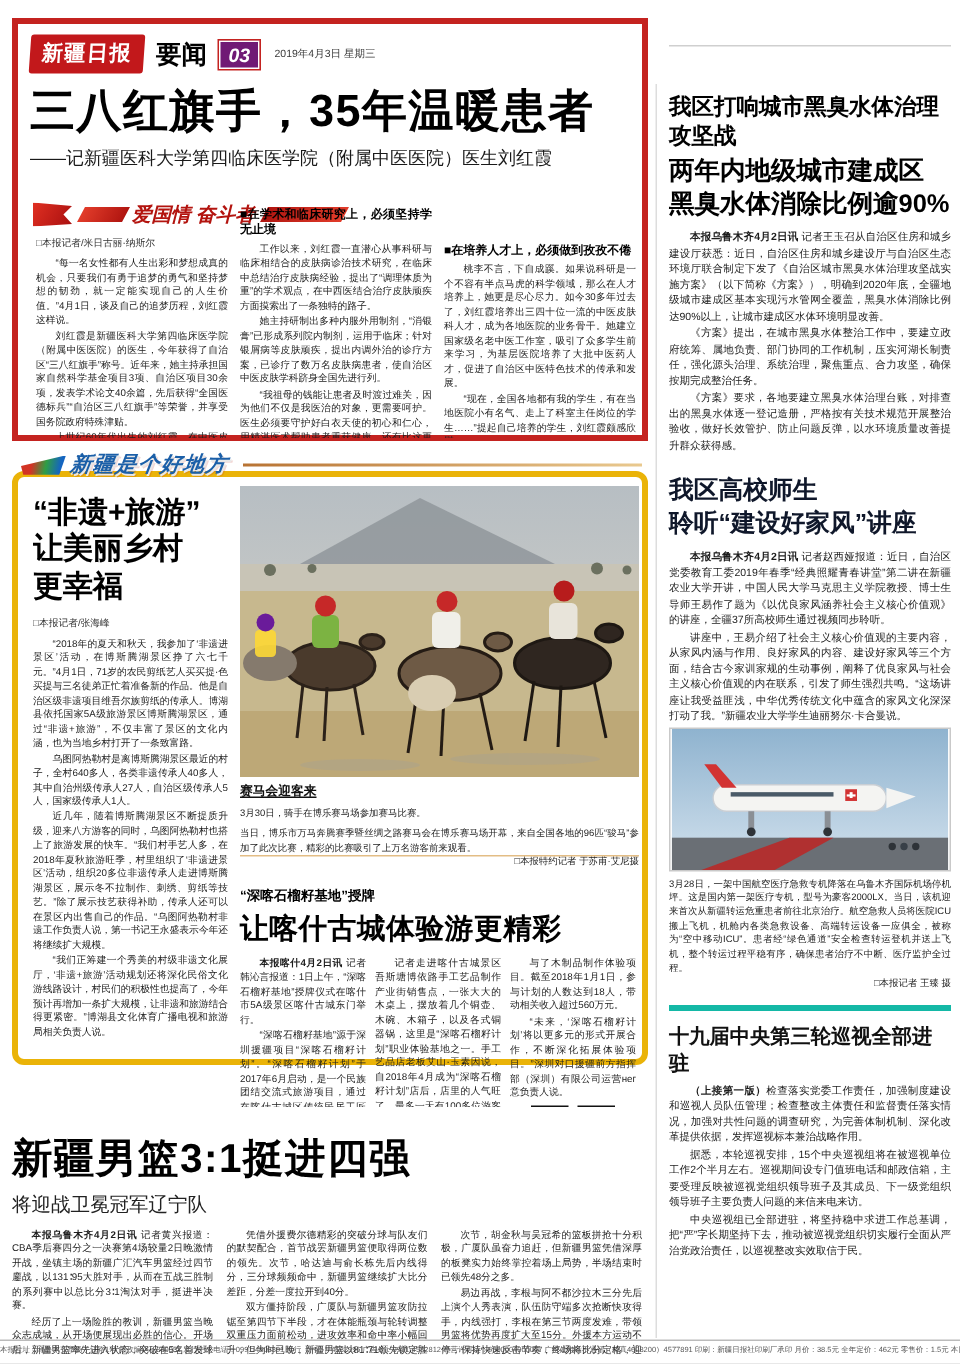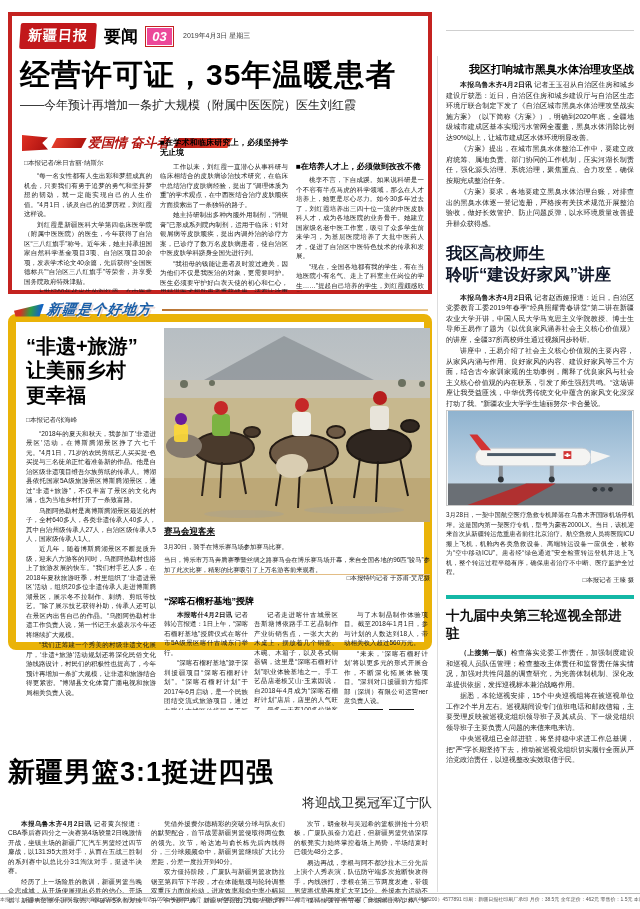--- a/index.html
+++ b/index.html
@@ -8,21 +8,21 @@
          font-family:"Liberation Sans",sans-serif;color:#111;overflow:hidden;}
   
   .red-box{position:absolute;left:8px;top:12px;width:424px;height:282px;
            border:4px solid #c42320;background:#fff;padding:6px 8px 4px;}
   .mast{display:flex;align-items:center;gap:8px;height:28px;}
   .mast-logo{width:76px;height:26px;background:#c2181b;color:#fff;display:flex;
              align-items:center;justify-content:center;font-family:"DejaVu Serif",serif;
              font-weight:bold;font-size:14px;letter-spacing:1px;transform:skewX(-4deg);
              border-radius:2px;}
   .mast-section{font-size:17px;font-weight:bold;color:#000;}
-  .mast-pageno{min-width:27px;height:19px;background:#ec4899;border:1px solid #fff;
+  .mast-pageno{min-width:27px;height:19px;background:#701a75;border:1px solid #fff;
                outline:1px solid #c42320;color:#fff;font-weight:bold;font-size:13px;
                display:flex;align-items:center;justify-content:center;font-style:italic;}
   .mast-date{font-size:7px;color:#3a3a3a;margin-left:2px;}
   .lead-hl{font-size:30px;font-weight:bold;letter-spacing:1px;line-height:1.1;
            margin-top:8px;color:#000;}
   .lead-sub{font-size:12px;color:#1a1a1a;margin-top:6px;}
   .patriot{position:absolute;left:10px;top:116px;width:208px;height:22px;display:flex;
            align-items:center;}
   .pb-flag{width:26px;height:16px;background:linear-gradient(120deg,#e03022,#a80f0f);
            clip-path:polygon(0 0,100% 15%,78% 50%,100% 90%,0 100%);margin-right:2px;}
@@ -41,31 +41,31 @@
   .rail-text{font-size:7px;line-height:1.5;text-align:justify;color:#1c1c1c;}
   .t-p{margin:0 0 1px;text-indent:2em;}
   .t-lead{margin:0 0 1px;text-indent:2em;}
   .t-lead b{font-weight:bold;}
   .t-sub{font-weight:bold;font-size:8px;line-height:1.3;margin:4px 0 3px;text-indent:0;color:#000;}
   .t-byline{margin:0 0 4px;text-indent:0;color:#333;}
   
   .vrule{position:absolute;left:437px;top:56px;width:1px;height:836px;background:#ddd;}
   .top-rule{position:absolute;left:446px;top:30px;width:188px;height:1px;background:#cfcfcf;}
   .rail{position:absolute;left:446px;top:62px;width:188px;}
-  .rail-kicker{font-size:11px;font-weight:bold;color:#000;margin:0 0 3px;text-align:right;}
+  .rail-kicker{font-size:15px;font-weight:bold;color:#000;margin:0 0 3px;}
   .rail-hl{font-size:17px;font-weight:bold;line-height:1.3;color:#000;margin:0 0 7px;}
   .rail-hl2{font-size:16.5px;font-weight:bold;line-height:1.3;color:#0f172a;margin:14px 0 7px;}
   .rail-sect{border-top:4px solid #14b8a6;margin-top:10px;padding-top:8px;}
   .rail-hl3{font-size:13.5px;font-weight:bold;margin:0 0 5px;}
   .plane-photo{width:188px;height:96px;border:1px solid #c9c9c9;display:block;}
   .photo-cap{font-size:6.3px;line-height:1.5;text-align:justify;color:#222;margin-top:4px;}
   .cap-attr{text-align:right;font-size:6.3px;color:#222;}
   
-  .orange-box{position:absolute;left:8px;top:314px;width:424px;height:336px;
-              border:8px solid #eab308;border-radius:8px;background:#fff;padding:16px;}
+  .orange-box{position:absolute;left:8px;top:314px;width:424px;height:396px;
+              border:4px solid #eab308;border-radius:8px;background:#fff;padding:16px;}
   .xj-banner{position:absolute;left:14px;top:297px;width:414px;height:26px;z-index:3;
              display:flex;align-items:center;}
   .bn-swoosh{width:30px;height:13px;background:linear-gradient(100deg,#d23324 25%,#2f9e44 55%,#1565c0 85%);
              clip-path:polygon(0 55%,100% 0,85% 100%,5% 100%);margin-right:3px;}
   .bn-text{font-size:14px;font-weight:bold;font-style:italic;color:#1b5fa8;
            text-shadow:1px 1px 0 #e8e8e8,2px 2px 0 #c0392b33;transform:skewX(-8deg);
            white-space:nowrap;letter-spacing:1px;}
   .bn-line{flex:1;height:2px;background:linear-gradient(90deg,#b87333,#e9c98f);margin-left:10px;}
   .feat-left{position:absolute;left:10px;top:10px;width:130px;height:400px;overflow:hidden;}
   .feat-hl{font-size:20px;font-weight:bold;line-height:1.22;color:#000;margin:2px 0 8px;}
@@ -78,42 +78,42 @@
   .kashi-hl{font-size:19px;font-weight:bold;color:#000;margin:0 0 6px;letter-spacing:0.5px;}
   .kashi-cols{display:flex;gap:6px;height:100px;overflow:hidden;}
   .kashi-col{width:84px;overflow:hidden;}
   .qr-wrap{display:flex;gap:6px;justify-content:center;margin-top:3px;}
   .qr{width:25px;height:25px;position:relative;border:1px solid #111;
       background-image:repeating-linear-gradient(0deg,#151515 0 2px,transparent 2px 5px),
                        repeating-linear-gradient(90deg,#151515 0 2px,#f2f2f2 2px 5px);}
   
   .sports{position:absolute;left:8px;top:754px;width:424px;}
   .sports-hl{font-size:27px;font-weight:bold;letter-spacing:1px;color:#000;margin:0;}
-  .sports-sub{font-size:13px;color:#222;margin:4px 0 7px;text-align:right;}
+  .sports-sub{font-size:13px;color:#222;margin:4px 0 7px;}
   .sports-cols{display:flex;gap:9px;height:84px;overflow:hidden;}
   .sports-col{width:134px;overflow:hidden;}
   
   .footer{position:absolute;left:0;top:893px;width:640px;border-top:1px solid #bbb;
           padding-top:2px;font-size:5px;color:#555;text-align:center;white-space:nowrap;
           overflow:hidden;}
 </style>
 </head>
 <body>
 
 <div class="stage">
 
   <div class="red-box">
     <div class="mast">
       <div class="mast-logo">新疆日报</div>
       <div class="mast-section">要闻</div>
       <div class="mast-pageno">03</div>
       <div class="mast-date">2019年4月3日 星期三</div>
     </div>
-    <div class="lead-hl">经营许可证，35年温暖患者</div>
-    <div class="lead-sub">——今年预计再增加一条扩大规模（附属中医医院）医生刘红霞</div>
+    <div class="lead-hl">三八红旗手，35年温暖患者</div>
+    <div class="lead-sub">——记新疆医科大学第四临床医学院（附属中医医院）医生刘红霞</div>
 
     <div class="patriot">
       <div class="pb-flag"></div>
       <div class="pb-bar"></div>
       <div class="pb-text">爱国情 奋斗者</div>
       <div class="pb-tail"></div>
     </div>
 
     <div class="lead-cols">
       <div class="lead-col smalltext pad-top">
@@ -134,20 +134,24 @@
           <p class="t-p">“现在，全国各地都有我的学生，有在当地医院小有名气、走上了科室主任岗位的学生……”提起自己培养的学生，刘红霞颇感欣慰。</p>
         </div>
     </div>
   </div>
 
   <div class="top-rule"></div>
   <div class="vrule"></div>
 
   <div class="rail">
     <div class="rail-kicker">我区打响城市黑臭水体治理攻坚战</div>
+    <div class="rail-hl">
+      <span>两年内地级城市建成区</span><br>
+      <span>黑臭水体消除比例逾90%</span>
+    </div>
     <div class="rail-text">
         <p class="t-lead"><b>本报乌鲁木齐4月2日讯</b> 记者王玉召从自治区住房和城乡建设厅获悉：近日，自治区住房和城乡建设厅与自治区生态环境厅联合制定下发了《自治区城市黑臭水体治理攻坚战实施方案》（以下简称《方案》），明确到2020年底，全疆地级城市建成区基本实现污水管网全覆盖，黑臭水体消除比例达90%以上，让城市建成区水体环境明显改善。</p>
         <p class="t-p">《方案》提出，在城市黑臭水体整治工作中，要建立政府统筹、属地负责、部门协同的工作机制，压实河湖长制责任，强化源头治理、系统治理，聚焦重点、合力攻坚，确保按期完成整治任务。</p>
         <p class="t-p">《方案》要求，各地要建立黑臭水体治理台账，对排查出的黑臭水体逐一登记造册，严格按有关技术规范开展整治验收，做好长效管护、防止问题反弹，以水环境质量改善提升群众获得感。</p>
       </div>
 
     <div class="rail-hl2">
       <span>我区高校师生</span><br>
       <span>聆听“建设好家风”讲座</span>
     </div>
@@ -276,20 +280,21 @@
 
     <div class="horse-cap">
       <div class="cap-title">赛马会迎客来</div>
       <div class="photo-cap">3月30日，骑手在博乐赛马场参加赛马比赛。</div>
       <div class="photo-cap">当日，博乐市万马奔腾赛季暨丝绸之路赛马会在博乐赛马场开幕，来自全国各地的96匹“骏马”参加了此次比赛，精彩的比赛吸引了上万名游客前来观看。</div>
       <div class="cap-attr">□本报特约记者 于苏甫·艾尼摄</div>
     </div>
 
     <div class="kashi">
       <div class="kashi-kicker">“深喀石榴籽基地”授牌</div>
+      <div class="kashi-hl">让喀什古城体验游更精彩</div>
       <div class="kashi-cols">
         <div class="kashi-col smalltext">
             <p class="t-lead"><b>本报喀什4月2日讯</b> 记者韩沁言报道：1日上午，“深喀石榴籽基地”授牌仪式在喀什市5A级景区喀什古城东门举行。</p>
             <p class="t-p">“深喀石榴籽基地”源于深圳援疆项目“深喀石榴籽计划”。“深喀石榴籽计划”于2017年6月启动，是一个民族团结交流式旅游项目，通过在喀什古城区传统民居工匠技艺等基础上进一步深度开发，配套设计手工艺家庭体验项目。</p>
           </div>
         <div class="kashi-col smalltext">
             <p class="t-p">记者走进喀什古城景区吾斯塘博依路手工艺品制作产业街销售点，一张大大的木桌上，摆放着几个铜壶、木碗、木箱子，以及各式铜器锅，这里是“深喀石榴籽计划”职业体验基地之一。手工艺品店老板艾山·玉素因说，自2018年4月成为“深喀石榴籽计划”店后，店里的人气旺了，最多一天有100多位游客来店里体验。</p>
           </div>
         <div class="kashi-col">
           <div class="smalltext">

